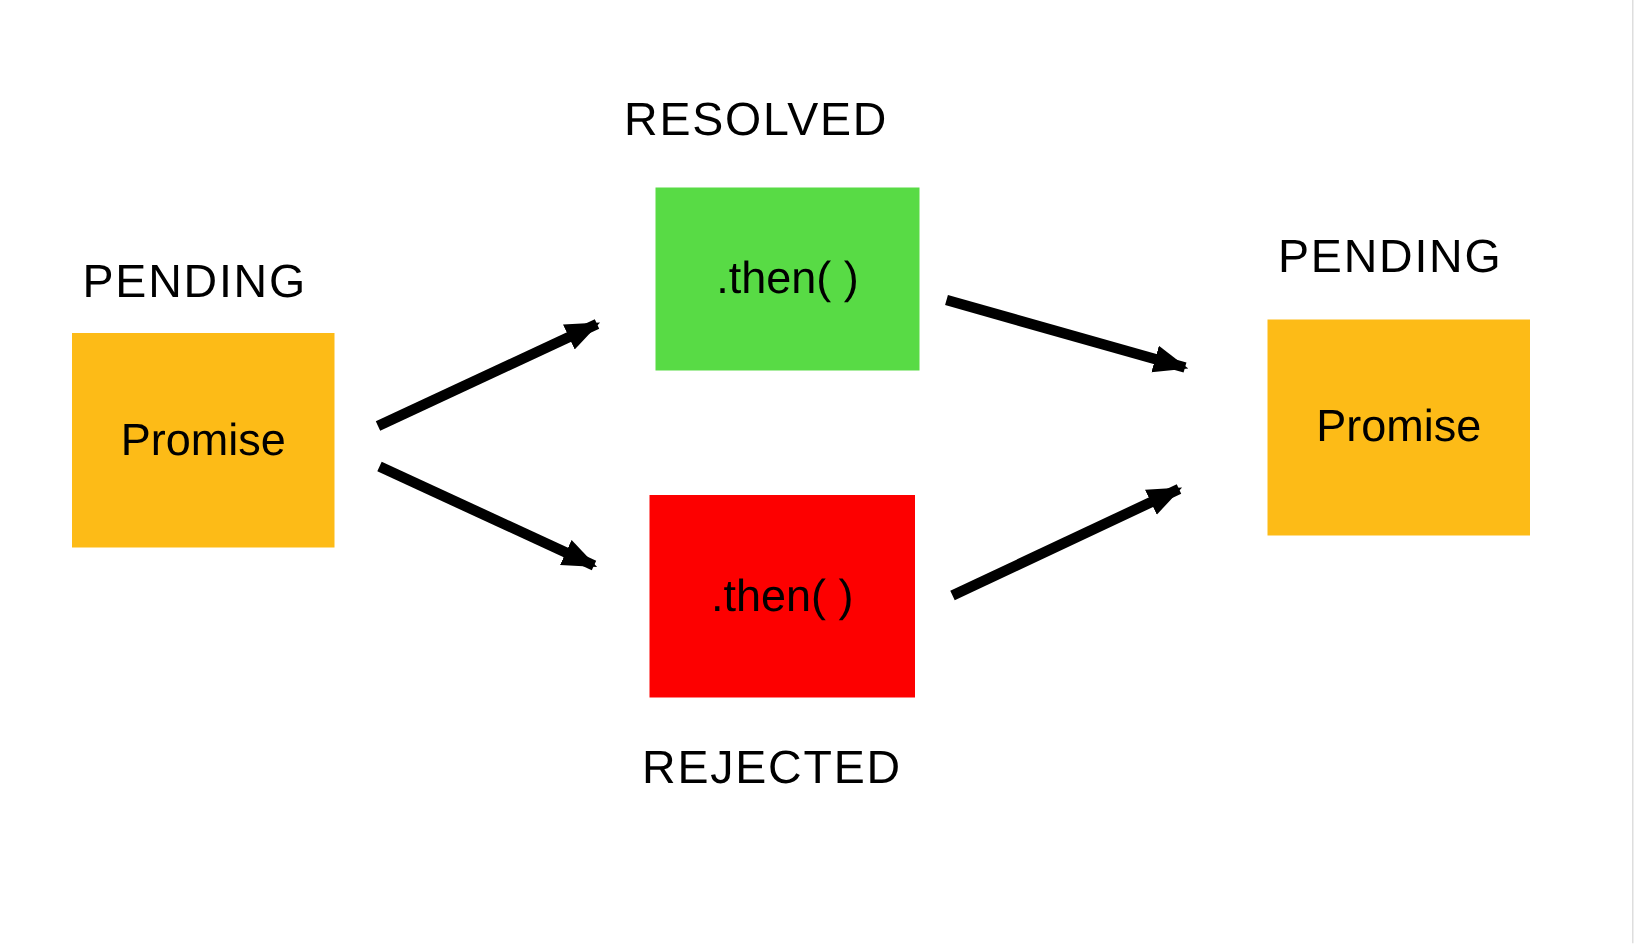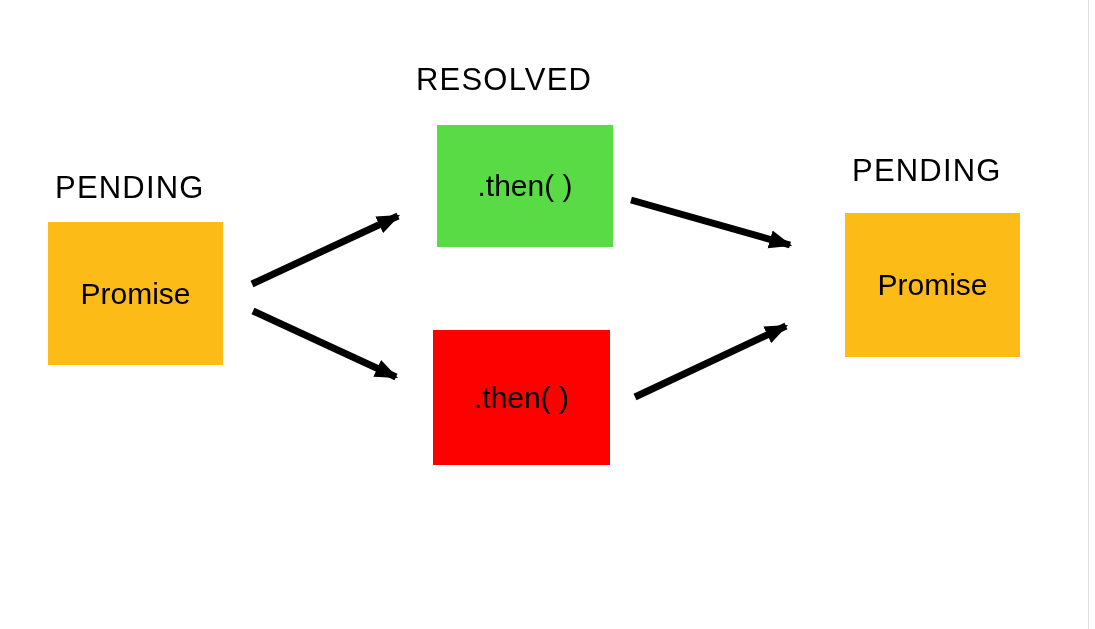--- a/index.html
+++ b/index.html
@@ -80,20 +80,21 @@
   <div class="state-label lbl-resolved">RESOLVED</div>
 
   <div class="node-box box-then" style="background: rgb(88, 219, 69);">
     <span>.then( )</span>
   </div>
 
   <div class="node-box box-catch" style="background: rgb(253, 0, 0);">
     <span>.then( )</span>
   </div>
 
+  <div class="state-label lbl-rejected">REJECTED</div>
 
   <div class="state-label lbl-right-pending">PENDING</div>
 
   <div class="node-box box-right" style="background: rgb(253, 187, 23);">
     <span>Promise</span>
   </div>
 
   <div class="edge-line" style="background: rgb(222, 222, 222);"></div>
 
 </div>

